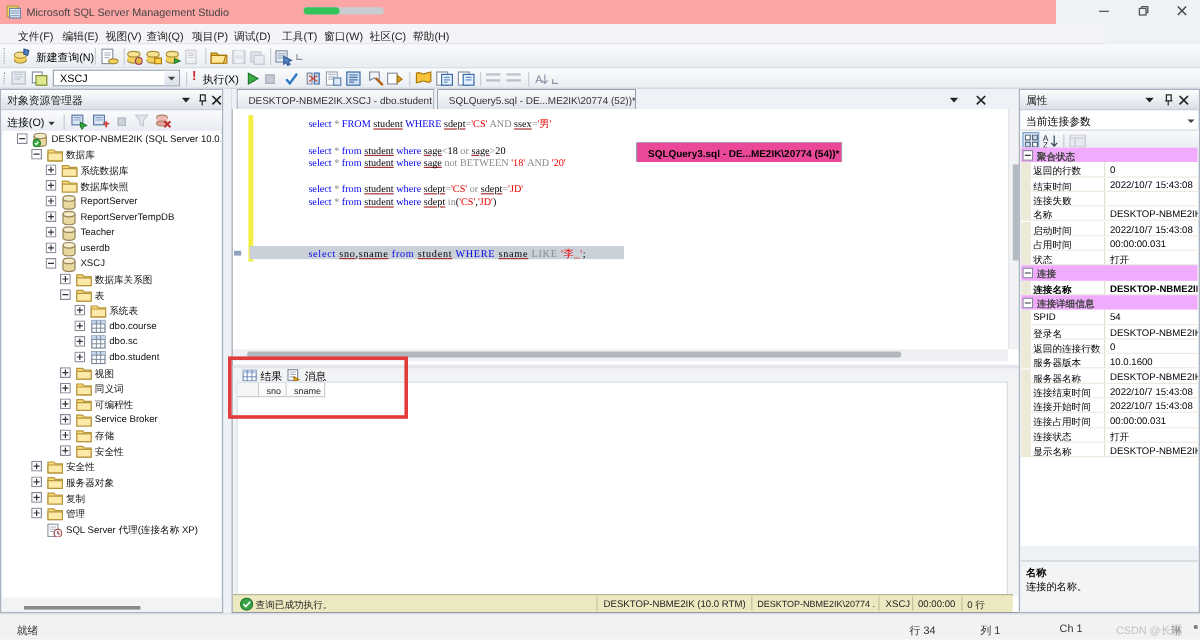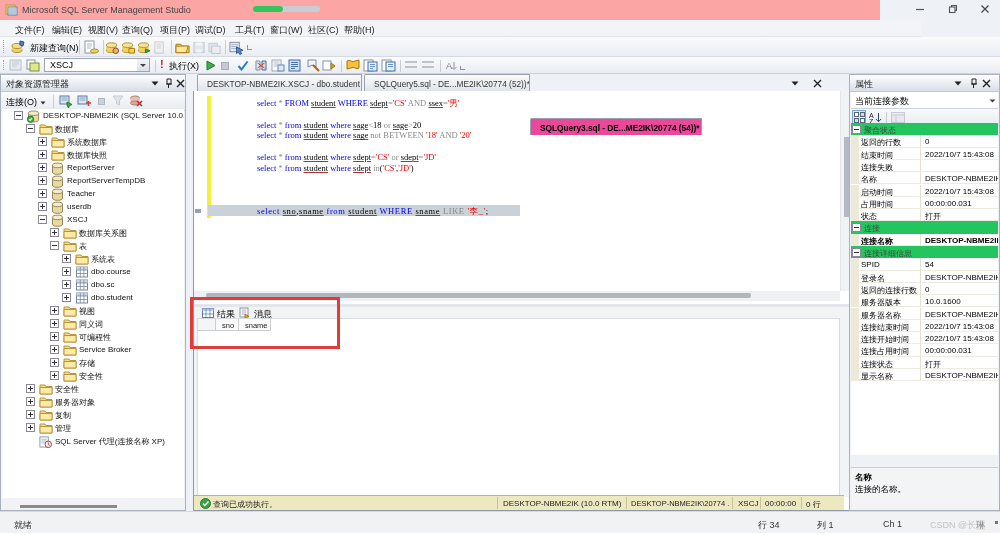--- a/index.html
+++ b/index.html
@@ -46,21 +46,21 @@
 #yellowbar { position:absolute; bottom:0; left:0; width:650px; height:15px; background:#ece9c0; border-top:1px solid #b7b491; font-size:8.5px; color:#222; }
 .ysep { position:absolute; top:1px; bottom:1px; width:1px; background:#c6c29c; }
 .yseg { position:absolute; top:3px; font-size:8px; color:#222; white-space:nowrap; }
 
 
 #props { position:absolute; top:74px; left:849px; width:151px; height:437px; background:#eef2f7; border:1px solid #aab2c0; }
 #prop-combo { position:absolute; top:17px; left:1px; right:1px; height:17px; background:#fff; border-bottom:1px solid #ccd2da; font-size:9px; padding-top:3px; padding-left:4px; }
 #prop-tb { position:absolute; top:34px; left:0; right:0; height:17px; background:linear-gradient(#f8fafc,#e8ecf1); border-bottom:1px solid #d0d5de; }
 #pgrid { position:absolute; top:48px; left:1px; right:1px; height:332px; background:#fff; }
 .prow { position:absolute; left:0; right:0; height:12.3px; font-size:8px; }
-.pcat { background:#22c55e; font-weight:normal; color:#444; }
+.pcat { background:#f0abfc; font-weight:bold; color:#444; }
 .pname { position:absolute; left:8px; top:0; width:62px; padding:2px 0 0 2px; border-right:1px solid #e3e0d2; border-bottom:1px solid #edebdf; height:12.3px; overflow:hidden; white-space:nowrap; }
 .pval { position:absolute; left:71px; right:0; top:0; padding:2px 0 0 3px; border-bottom:1px solid #edebdf; height:12.3px; overflow:hidden; white-space:nowrap; }
 .pstrip { position:absolute; left:0; top:0; width:8px; height:12.3px; background:#ece9d8; }
 #pdesc { position:absolute; bottom:1px; left:1px; right:1px; height:42px; background:#f2f4f6; border-top:1px solid #c8cdd6; font-size:8.5px; padding:4px 0 0 4px; }
 
 
 #statusbar { position:absolute; top:511px; left:0; width:1000px; height:22px; background:#f0f2f4; border-top:1px solid #d8dade; font-size:9px; color:#333; }
 #whitestrip { position:absolute; top:533px; left:0; width:1000px; height:2px; background:#fff; }
 
 #redrect { position:absolute; left:190px; top:297px; width:150px; height:52px; border:3px solid #e23b3b; z-index:50; }

